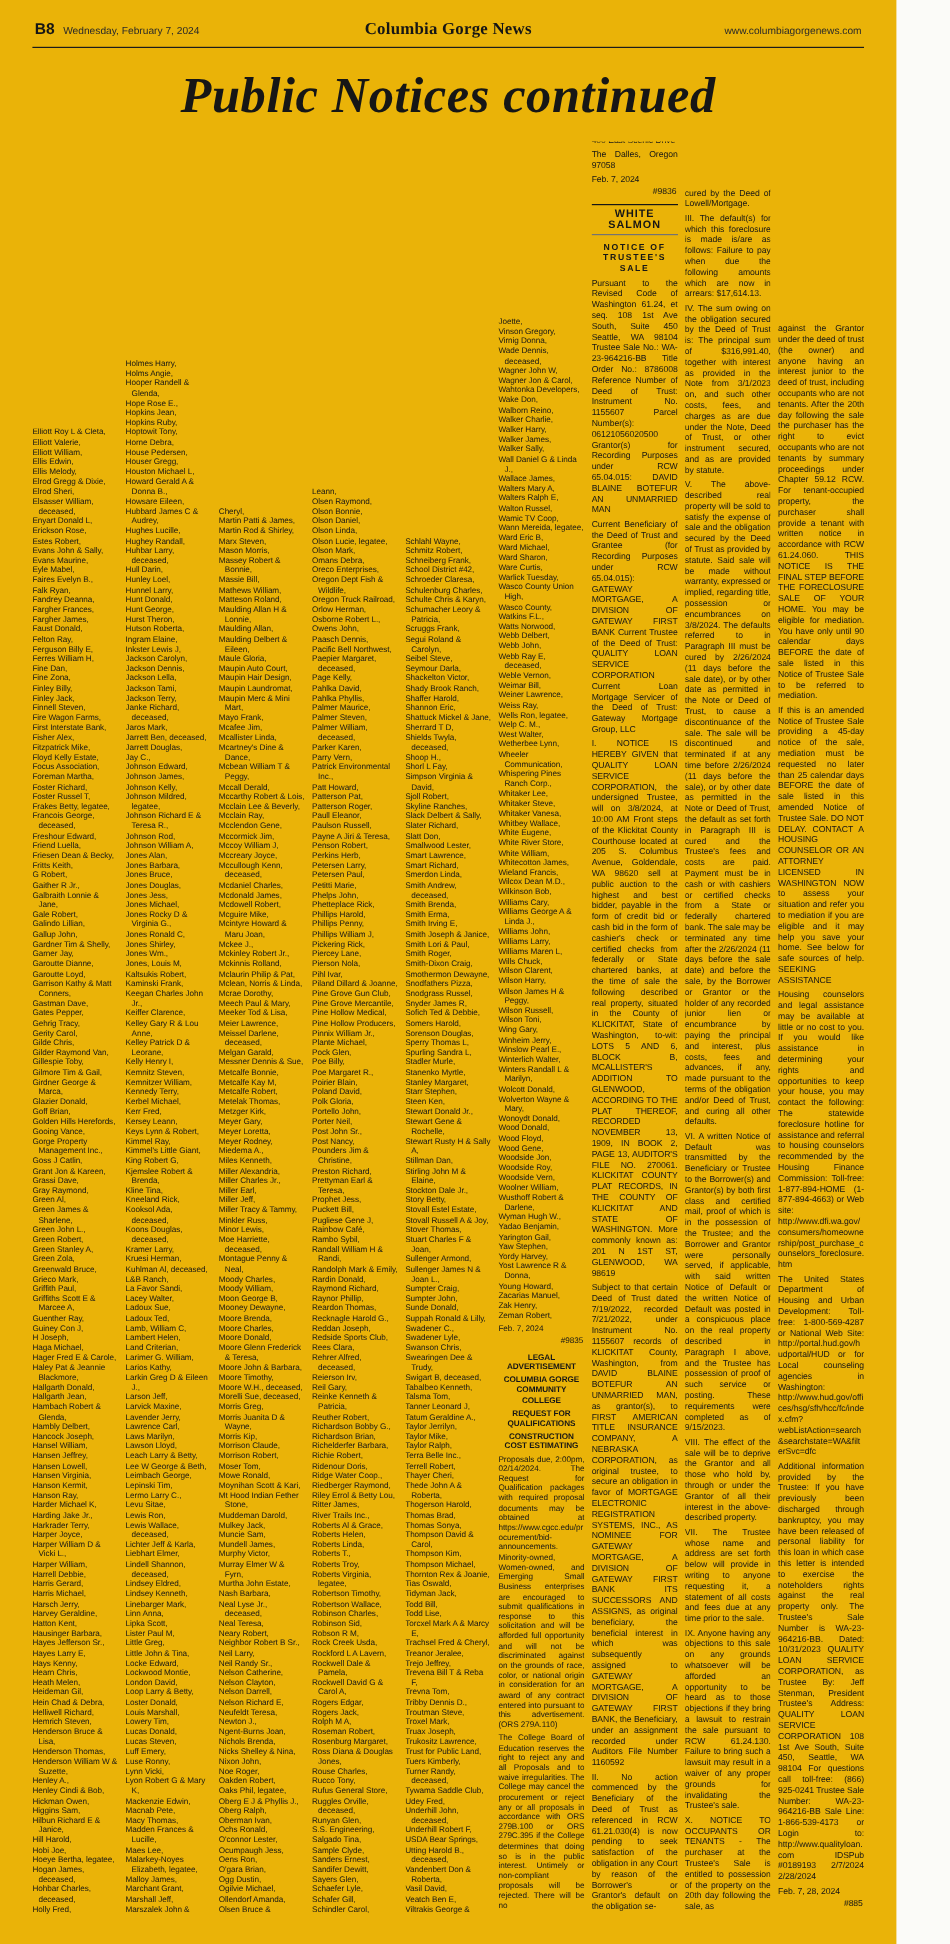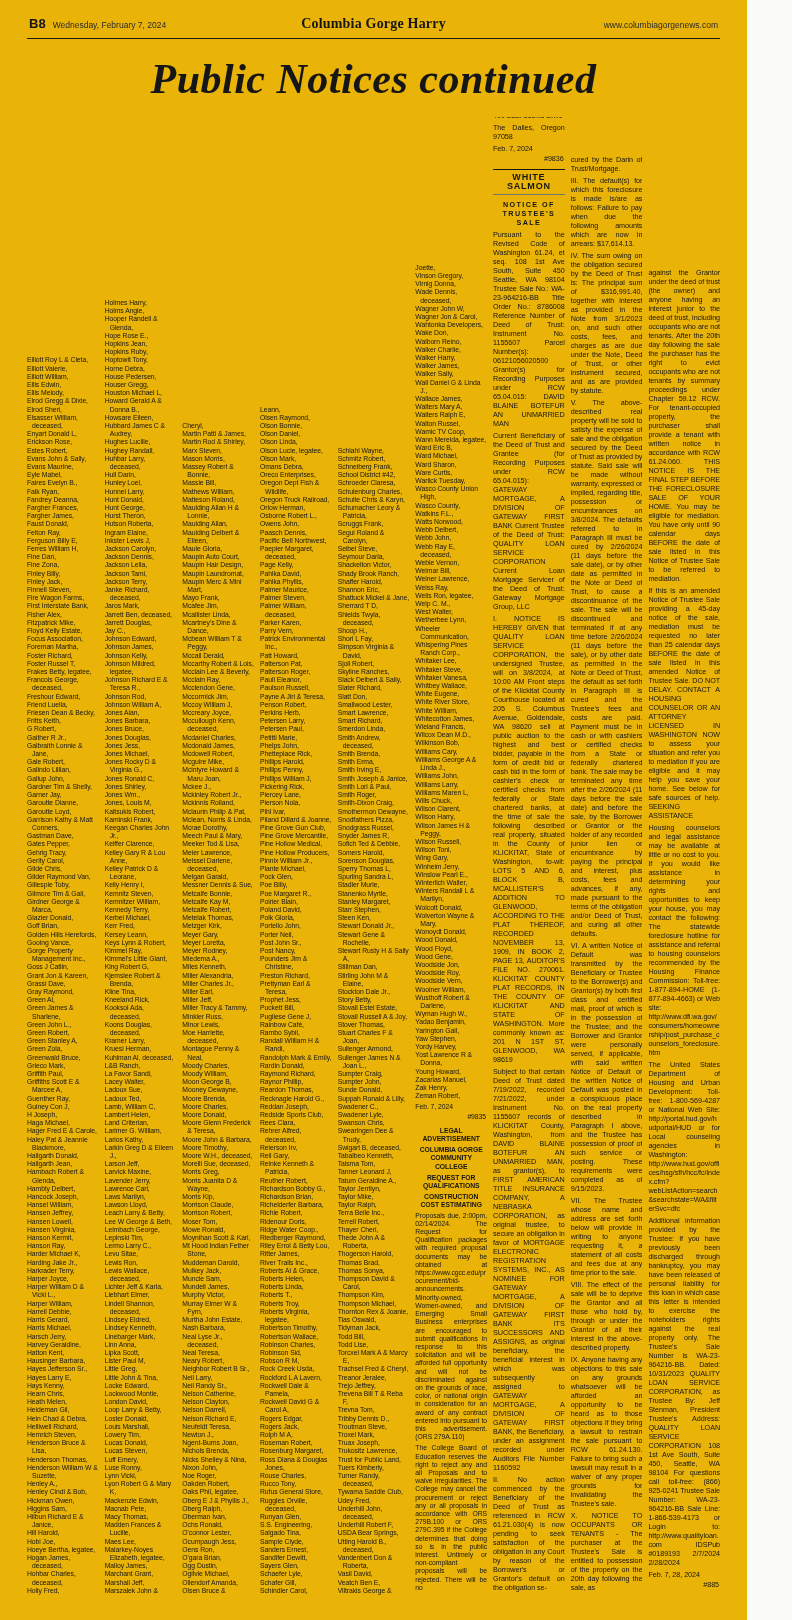--- a/index.html
+++ b/index.html
@@ -61,21 +61,21 @@
 </head>
 <body>
 
 <div class="page">
 
   <header class="masthead">
     <div class="mh-left">
       <span class="pg">B8</span>
       <span class="date">Wednesday, February 7, 2024</span>
     </div>
-    <div class="mh-center">Columbia Gorge Harry</div>
+    <div class="mh-center">Columbia Gorge News</div>
     <div class="mh-right">www.columbiagorgenews.com</div>
   </header>
 
   <h1 class="title">Public Notices continued</h1>
 
   <main class="columns">
       <div class="col">
         <div class="entry">Elliott Roy L &amp; Cleta,</div>
         <div class="entry">Elliott Valerie,</div>
         <div class="entry">Elliott William,</div>
@@ -851,27 +851,27 @@
         <div class="blk ref">#9836</div>
         <div class="blk section">WHITE SALMON</div>
         <div class="blk notice-title">NOTICE OF TRUSTEE'S SALE</div>
         <div class="blk body">Pursuant to the Revised Code of Washington 61.24, et seq. 108 1st Ave South, Suite 450 Seattle, WA 98104 Trustee Sale No.: WA-23-964216-BB Title Order No.: 8786008 Reference Number of Deed of Trust: Instrument No. 1155607 Parcel Number(s): 06121056020500 Grantor(s) for Recording Purposes under RCW 65.04.015: DAVID BLAINE BOTEFUR AN UNMARRIED MAN</div>
         <div class="blk body">Current Beneficiary of the Deed of Trust and Grantee (for Recording Purposes under RCW 65.04.015): GATEWAY MORTGAGE, A DIVISION OF GATEWAY FIRST BANK Current Trustee of the Deed of Trust: QUALITY LOAN SERVICE CORPORATION Current Loan Mortgage Servicer of the Deed of Trust: Gateway Mortgage Group, LLC</div>
         <div class="blk body">I. NOTICE IS HEREBY GIVEN that QUALITY LOAN SERVICE CORPORATION, the undersigned Trustee, will on 3/8/2024, at 10:00 AM Front steps of the Klickitat County Courthouse located at 205 S. Columbus Avenue, Goldendale, WA 98620 sell at public auction to the highest and best bidder, payable in the form of credit bid or cash bid in the form of cashier's check or certified checks from federally or State chartered banks, at the time of sale the following described real property, situated in the County of KLICKITAT, State of Washington, to-wit: LOTS 5 AND 6, BLOCK B, MCALLISTER'S ADDITION TO GLENWOOD, ACCORDING TO THE PLAT THEREOF, RECORDED NOVEMBER 13, 1909, IN BOOK 2, PAGE 13, AUDITOR'S FILE NO. 270061. KLICKITAT COUNTY PLAT RECORDS, IN THE COUNTY OF KLICKITAT AND STATE OF WASHINGTON. More commonly known as: 201 N 1ST ST, GLENWOOD, WA 98619</div>
         <div class="blk body">Subject to that certain Deed of Trust dated 7/19/2022, recorded 7/21/2022, under Instrument No. 1155607 records of KLICKITAT County, Washington, from DAVID BLAINE BOTEFUR AN UNMARRIED MAN, as grantor(s), to FIRST AMERICAN TITLE INSURANCE COMPANY, A NEBRASKA CORPORATION, as original trustee, to secure an obligation in favor of MORTGAGE ELECTRONIC REGISTRATION SYSTEMS, INC., AS NOMINEE FOR GATEWAY MORTGAGE, A DIVISION OF GATEWAY FIRST BANK ITS SUCCESSORS AND ASSIGNS, as original beneficiary, the beneficial interest in which was subsequently assigned to GATEWAY MORTGAGE, A DIVISION OF GATEWAY FIRST BANK, the Beneficiary, under an assignment recorded under Auditors File Number 1160592</div>
         <div class="blk body">II. No action commenced by the Beneficiary of the Deed of Trust as referenced in RCW 61.21.030(4) is now pending to seek satisfaction of the obligation in any Court by reason of the Borrower's or Grantor's default on the obligation se-</div>
       </div>
       <div class="col legal">
-        <div class="blk body">cured by the Darin of Trust/Mortgage.</div>
+        <div class="blk body">cured by the Deed of Lowell/Mortgage.</div>
         <div class="blk body">III. The default(s) for which this foreclosure is made is/are as follows: Failure to pay when due the following amounts which are now in arrears: $17,614.13.</div>
         <div class="blk body">IV. The sum owing on the obligation secured by the Deed of Trust is: The principal sum of $316,991.40, together with interest as provided in the Note from 3/1/2023 on, and such other costs, fees, and charges as are due under the Note, Deed of Trust, or other instrument secured, and as are provided by statute.</div>
         <div class="blk body">V. The above-described real property will be sold to satisfy the expense of sale and the obligation secured by the Deed of Trust as provided by statute. Said sale will be made without warranty, expressed or implied, regarding title, possession or encumbrances on 3/8/2024. The defaults referred to in Paragraph III must be cured by 2/26/2024 (11 days before the sale date), or by other date as permitted in the Note or Deed of Trust, to cause a discontinuance of the sale. The sale will be discontinued and terminated if at any time before 2/26/2024 (11 days before the sale), or by other date as permitted in the Note or Deed of Trust, the default as set forth in Paragraph III is cured and the Trustee's fees and costs are paid. Payment must be in cash or with cashiers or certified checks from a State or federally chartered bank. The sale may be terminated any time after the 2/26/2024 (11 days before the sale date) and before the sale, by the Borrower or Grantor or the holder of any recorded junior lien or encumbrance by paying the principal and interest, plus costs, fees and advances, if any, made pursuant to the terms of the obligation and/or Deed of Trust, and curing all other defaults.</div>
         <div class="blk body">VI. A written Notice of Default was transmitted by the Beneficiary or Trustee to the Borrower(s) and Grantor(s) by both first class and certified mail, proof of which is in the possession of the Trustee; and the Borrower and Grantor were personally served, if applicable, with said written Notice of Default or the written Notice of Default was posted in a conspicuous place on the real property described in Paragraph I above, and the Trustee has possession of proof of such service or posting. These requirements were completed as of 9/15/2023.</div>
+        <div class="blk body">VIII. The effect of the sale will be to deprive the Grantor and all those who hold by, through or under the Grantor of all their interest in the above-described property.</div>
         <div class="blk body">VII. The Trustee whose name and address are set forth below will provide in writing to anyone requesting it, a statement of all costs and fees due at any time prior to the sale.</div>
-        <div class="blk body">VIII. The effect of the sale will be to deprive the Grantor and all those who hold by, through or under the Grantor of all their interest in the above-described property.</div>
         <div class="blk body">IX. Anyone having any objections to this sale on any grounds whatsoever will be afforded an opportunity to be heard as to those objections if they bring a lawsuit to restrain the sale pursuant to RCW 61.24.130. Failure to bring such a lawsuit may result in a waiver of any proper grounds for invalidating the Trustee's sale.</div>
         <div class="blk body">X. NOTICE TO OCCUPANTS OR TENANTS - The purchaser at the Trustee's Sale is entitled to possession of the property on the 20th day following the sale, as</div>
       </div>
       <div class="col legal">
         <div class="blk body">against the Grantor under the deed of trust (the owner) and anyone having an interest junior to the deed of trust, including occupants who are not tenants. After the 20th day following the sale the purchaser has the right to evict occupants who are not tenants by summary proceedings under Chapter 59.12 RCW. For tenant-occupied property, the purchaser shall provide a tenant with written notice in accordance with RCW 61.24.060. THIS NOTICE IS THE FINAL STEP BEFORE THE FORECLOSURE SALE OF YOUR HOME. You may be eligible for mediation. You have only until 90 calendar days BEFORE the date of sale listed in this Notice of Trustee Sale to be referred to mediation.</div>
         <div class="blk body">If this is an amended Notice of Trustee Sale providing a 45-day notice of the sale, mediation must be requested no later than 25 calendar days BEFORE the date of sale listed in this amended Notice of Trustee Sale. DO NOT DELAY. CONTACT A HOUSING COUNSELOR OR AN ATTORNEY LICENSED IN WASHINGTON NOW to assess your situation and refer you to mediation if you are eligible and it may help you save your home. See below for safe sources of help. SEEKING ASSISTANCE</div>
         <div class="blk body">Housing counselors and legal assistance may be available at little or no cost to you. If you would like assistance in determining your rights and opportunities to keep your house, you may contact the following: The statewide foreclosure hotline for assistance and referral to housing counselors recommended by the Housing Finance Commission: Toll-free: 1-877-894-HOME (1-877-894-4663) or Web site: http://www.dfi.wa.gov/consumers/homeownership/post_purchase_counselors_foreclosure.htm</div>
         <div class="blk body">The United States Department of Housing and Urban Development: Toll-free: 1-800-569-4287 or National Web Site: http://portal.hud.gov/hudportal/HUD or for Local counseling agencies in Washington: http://www.hud.gov/offices/hsg/sfh/hcc/fc/index.cfm?webListAction=search&amp;searchstate=WA&amp;filterSvc=dfc</div>
         <div class="blk body">Additional information provided by the Trustee: If you have previously been discharged through bankruptcy, you may have been released of personal liability for this loan in which case this letter is intended to exercise the noteholders rights against the real property only. The Trustee's Sale Number is WA-23-964216-BB. Dated: 10/31/2023 QUALITY LOAN SERVICE CORPORATION, as Trustee By: Jeff Stenman, President Trustee's Address: QUALITY LOAN SERVICE CORPORATION 108 1st Ave South, Suite 450, Seattle, WA 98104 For questions call toll-free: (866) 925-0241 Trustee Sale Number: WA-23-964216-BB Sale Line: 1-866-539-4173 or Login to: http://www.qualityloan.com IDSPub #0189193 2/7/2024 2/28/2024</div>
         <div class="blk dateline">Feb. 7, 28, 2024</div>

